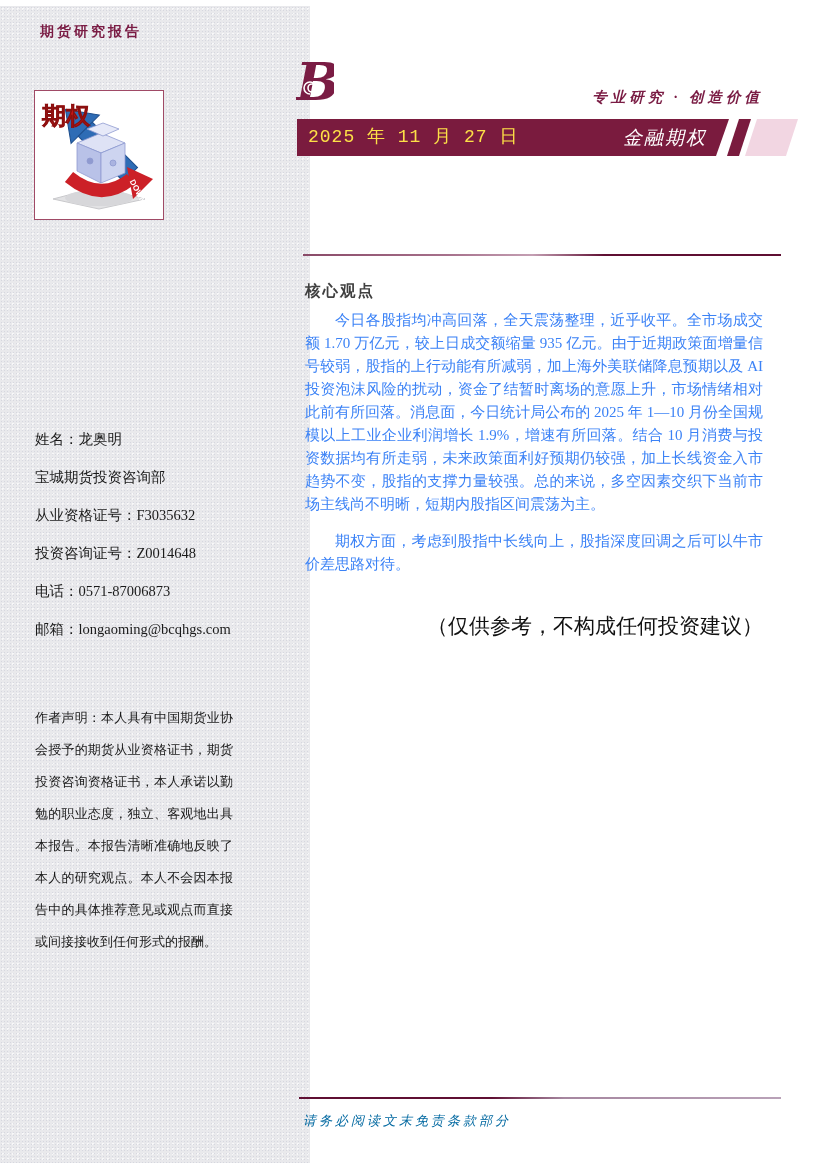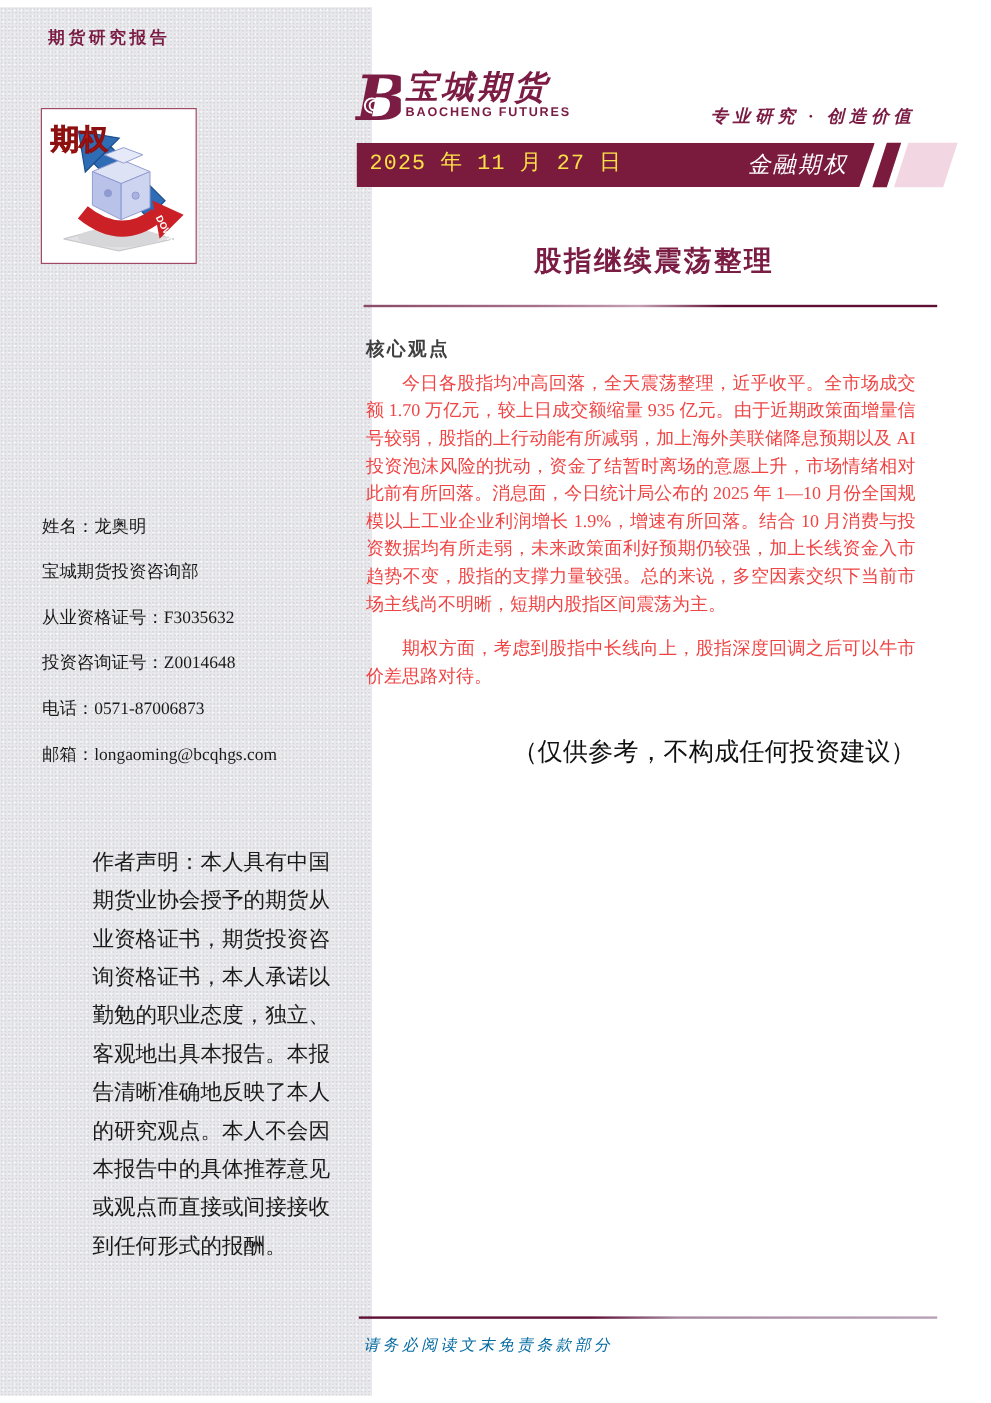--- a/index.html
+++ b/index.html
@@ -25,21 +25,21 @@
     position:absolute;left:34px;top:84px;width:130px;height:130px;
     background:#fff;border:1px solid #a04a66;box-sizing:border-box;
   }
   .promo-box svg{display:block;width:100%;height:100%;}
   .contact{position:absolute;left:35px;top:424px;width:225px;}
   .contact-item{
     font-size:14.5px;line-height:18px;margin-bottom:20px;color:#1a1a1a;white-space:nowrap;
   }
   .declaration{
     position:absolute;left:35px;top:696px;width:198px;
-    font-size:18px;line-height:32px;text-align:justify;color:#1a1a1a;margin-left:42px;
+    font-size:13px;line-height:32px;text-align:justify;color:#1a1a1a;
   }
   
   .qualification{
     position:absolute;left:300px;top:16px;width:496px;text-align:center;
     font-family:"Liberation Sans","DejaVu Sans",sans-serif;
     font-weight:bold;font-size:15px;color:#000;letter-spacing:.5px;
   }
   .logo{position:absolute;left:296px;top:58px;display:flex;align-items:flex-start;}
   .logo-mark{width:38px;height:50px;margin-right:4px;}
   .brand-cn{
@@ -87,21 +87,21 @@
     position:absolute;left:303px;top:254px;width:478px;height:2px;
     background:linear-gradient(to right,#8a4a68 0%,#a6708b 30%,#c49fb3 48%,#5f0f33 63%,#5f0f33 100%);
   }
   .section-heading{
     position:absolute;left:305px;top:281px;
     font-weight:bold;font-size:15.5px;letter-spacing:2px;color:#404040;
   }
   .body-text{position:absolute;left:305px;top:309px;width:458px;}
   .body-text p{
     margin:0;text-indent:2em;text-align:justify;
-    font-size:15px;line-height:23px;color:#ef4444;
+    font-size:15px;line-height:23px;color:#3b82f6;
   }
   .body-text p + p{margin-top:14px;}
   .note{
     position:absolute;left:305px;top:612px;width:458px;text-align:right;
     font-size:21px;color:#111;
   }
   
   .footer-rule{
     position:absolute;left:299px;top:1097px;width:482px;height:2px;
     background:linear-gradient(to right,#5f0f33 0%,#5f0f33 40%,#a687a0 55%,#b9a2b8 100%);
@@ -163,36 +163,31 @@
 
     <div class="declaration">作者声明：本人具有中国期货业协会授予的期货从业资格证书，期货投资咨询资格证书，本人承诺以勤勉的职业态度，独立、客观地出具本报告。本报告清晰准确地反映了本人的研究观点。本人不会因本报告中的具体推荐意见或观点而直接或间接接收到任何形式的报酬。</div>
   </div>
 
 
   <div class="logo">
     <svg class="logo-mark" viewBox="0 0 38 50">
       <text x="0" y="42" font-size="52" font-weight="bold" font-style="italic" font-family="'DejaVu Serif',serif" fill="#7a1c44">B</text>
       <path d="M 14 36 a 6 6 0 1 1 6 -6 a 4 4 0 1 0 -4 4" fill="none" stroke="#ffffff" stroke-width="1.6"></path>
     </svg>
-    <div>
-      <div class="brand-cn">宝城期货</div>
-      <div class="brand-en">BAOCHENG FUTURES</div>
-    </div>
   </div>
 
   <div class="slogan">专业研究 · 创造价值</div>
 
   <div class="banner">
     <span class="banner-date">2025 年 11 月 27 日</span>
     <span class="banner-category">金融期权</span>
   </div>
   <div class="banner-stripe-maroon"></div>
   <div class="banner-stripe-pink"></div>
 
-  <div class="doc-title">股指继续震荡整理</div>
   <div class="title-rule"></div>
 
   <div class="section-heading">核心观点</div>
 
   <div class="body-text">
     <p>今日各股指均冲高回落，全天震荡整理，近乎收平。全市场成交额 1.70 万亿元，较上日成交额缩量 935 亿元。由于近期政策面增量信号较弱，股指的上行动能有所减弱，加上海外美联储降息预期以及 AI 投资泡沫风险的扰动，资金了结暂时离场的意愿上升，市场情绪相对此前有所回落。消息面，今日统计局公布的 2025 年 1—10 月份全国规模以上工业企业利润增长 1.9%，增速有所回落。结合 10 月消费与投资数据均有所走弱，未来政策面利好预期仍较强，加上长线资金入市趋势不变，股指的支撑力量较强。总的来说，多空因素交织下当前市场主线尚不明晰，短期内股指区间震荡为主。</p>
     <p>期权方面，考虑到股指中长线向上，股指深度回调之后可以牛市价差思路对待。</p>
   </div>
 
   <div class="note">（仅供参考，不构成任何投资建议）</div>

